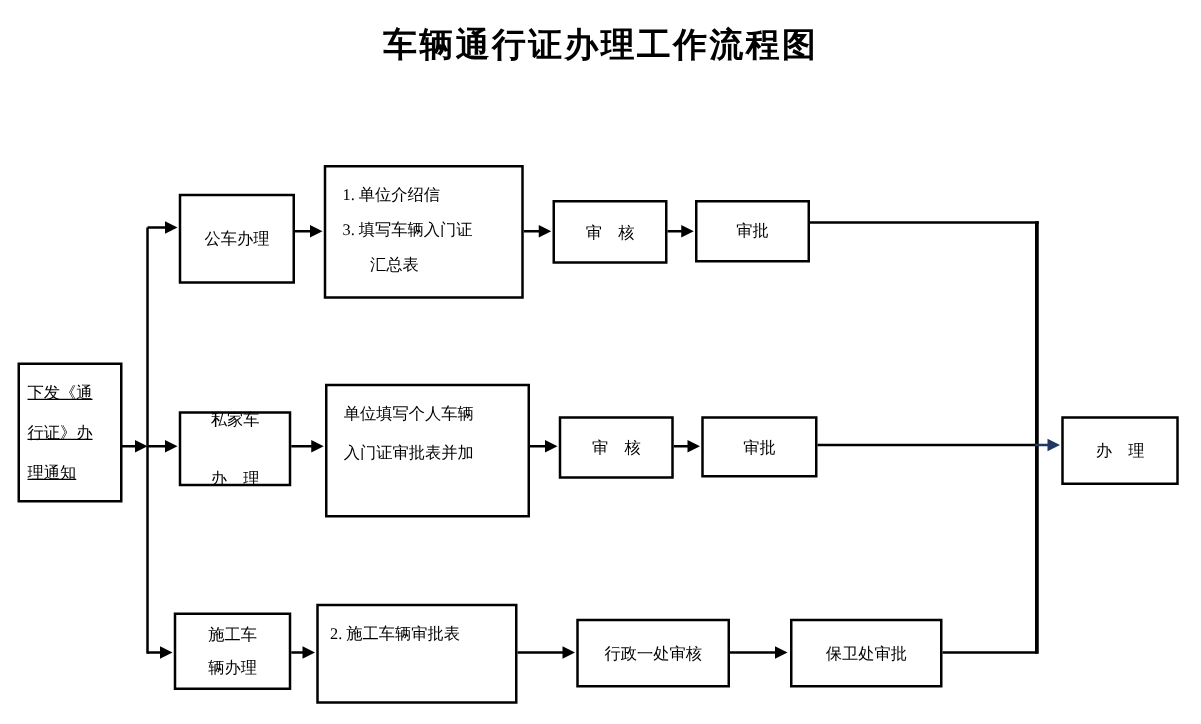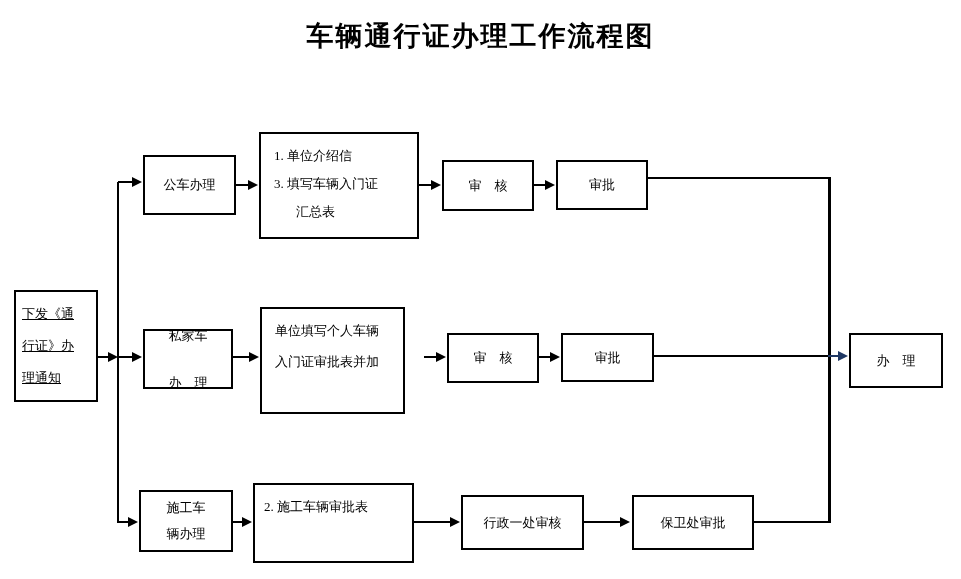--- a/index.html
+++ b/index.html
@@ -37,40 +37,40 @@
 <body>
 
 <div class="title">车辆通行证办理工作流程图</div>
 
 <div class="box center startbox" style="left:14px;top:290px;width:84px;height:112px;text-decoration:underline;">
   <div>下发《通</div>
   <div>行证》办</div>
   <div>理通知</div>
 </div>
 
-<div class="box center" style="left:143px;top:155px;width:93px;height:60px;">
+<div class="box center" style="left:143px;top:155px;width:93px;height:72px;">
   <div>公车办理</div>
 </div>
 <div class="box docs" style="left:259px;top:132px;width:160px;height:107px;">
   <div class="line">1. 单位介绍信</div>
   <div class="line">3. 填写车辆入门证</div>
   <div class="line indent">汇总表</div>
 </div>
 <div class="box center" style="left:442px;top:160px;width:92px;height:51px;">
   <div>审　核</div>
 </div>
 <div class="box center" style="left:556px;top:160px;width:92px;height:50px;">
   <div>审批</div>
 </div>
 
 <div class="box center" style="left:143px;top:329px;width:90px;height:60px;gap:21px;">
   <div class="ml">私家车</div>
   <div class="ml">办　理</div>
 </div>
-<div class="box docs" style="left:260px;top:307px;width:145px;height:107px;padding-top:6px;">
+<div class="box docs" style="left:260px;top:307px;width:164px;height:107px;padding-top:6px;">
   <div class="line" style="line-height:31px;">单位填写个人车辆</div>
   <div class="line" style="line-height:31px;">入门证审批表并加</div>
 </div>
 <div class="box center" style="left:447px;top:333px;width:92px;height:50px;">
   <div>审　核</div>
 </div>
 <div class="box center" style="left:561px;top:333px;width:93px;height:49px;">
   <div>审批</div>
 </div>
 

